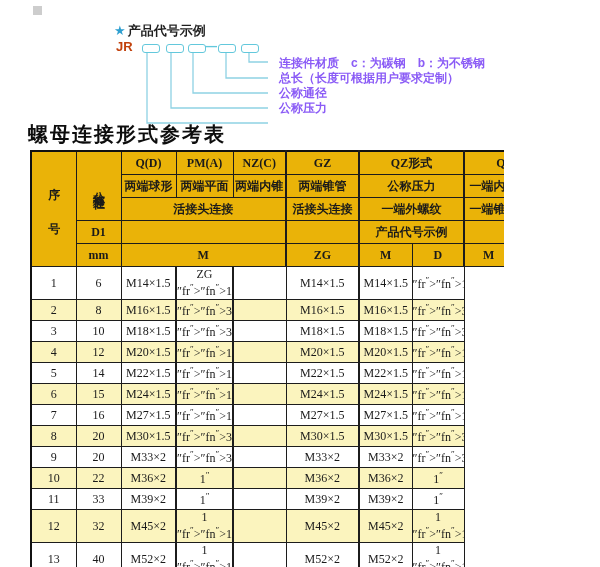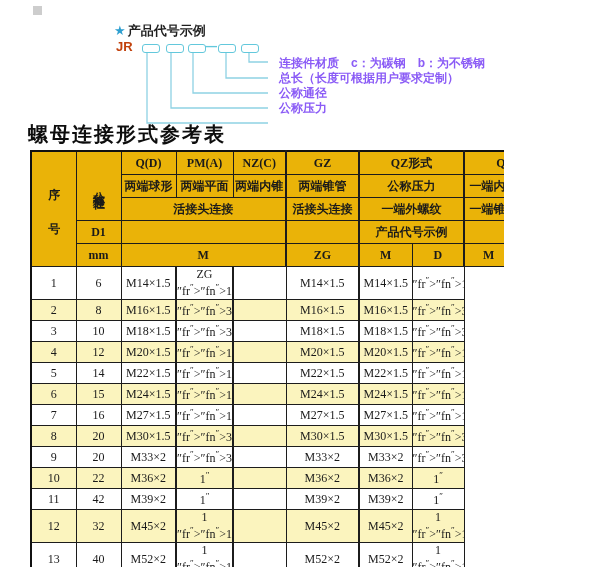--- a/index.html
+++ b/index.html
@@ -224,21 +224,21 @@
           <td>22</td>
           <td>M36×2</td>
           <td class="bl">1<span class="in">″</span></td>
           <td class="bl"></td>
           <td>M36×2</td>
           <td class="bl">M36×2</td>
           <td>1<span class="in">″</span></td>
         </tr>
         <tr>
           <td>11</td>
-          <td>42</td>
+          <td>33</td>
           <td>M39×2</td>
           <td class="bl">1<span class="in">″</span></td>
           <td class="bl"></td>
           <td>M39×2</td>
           <td class="bl">M39×2</td>
           <td>1<span class="in">″</span></td>
         </tr>
         <tr class="even">
           <td>12</td>
           <td>32</td>

